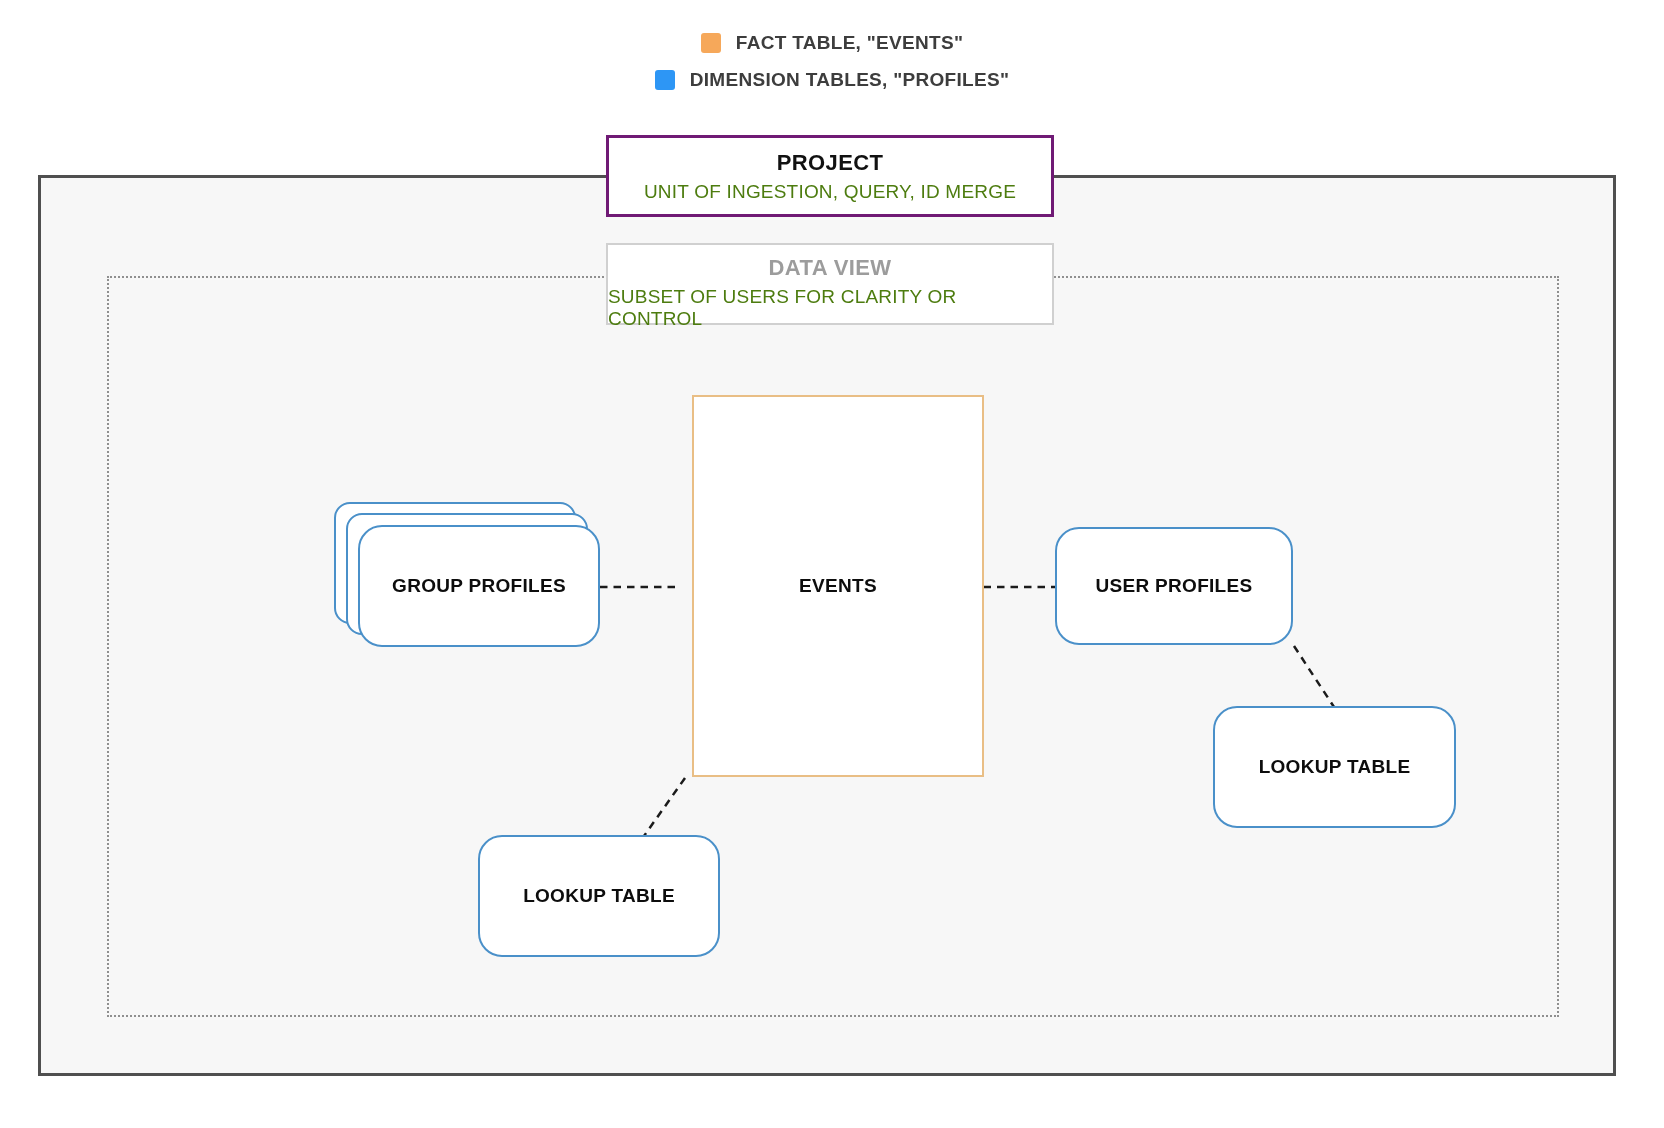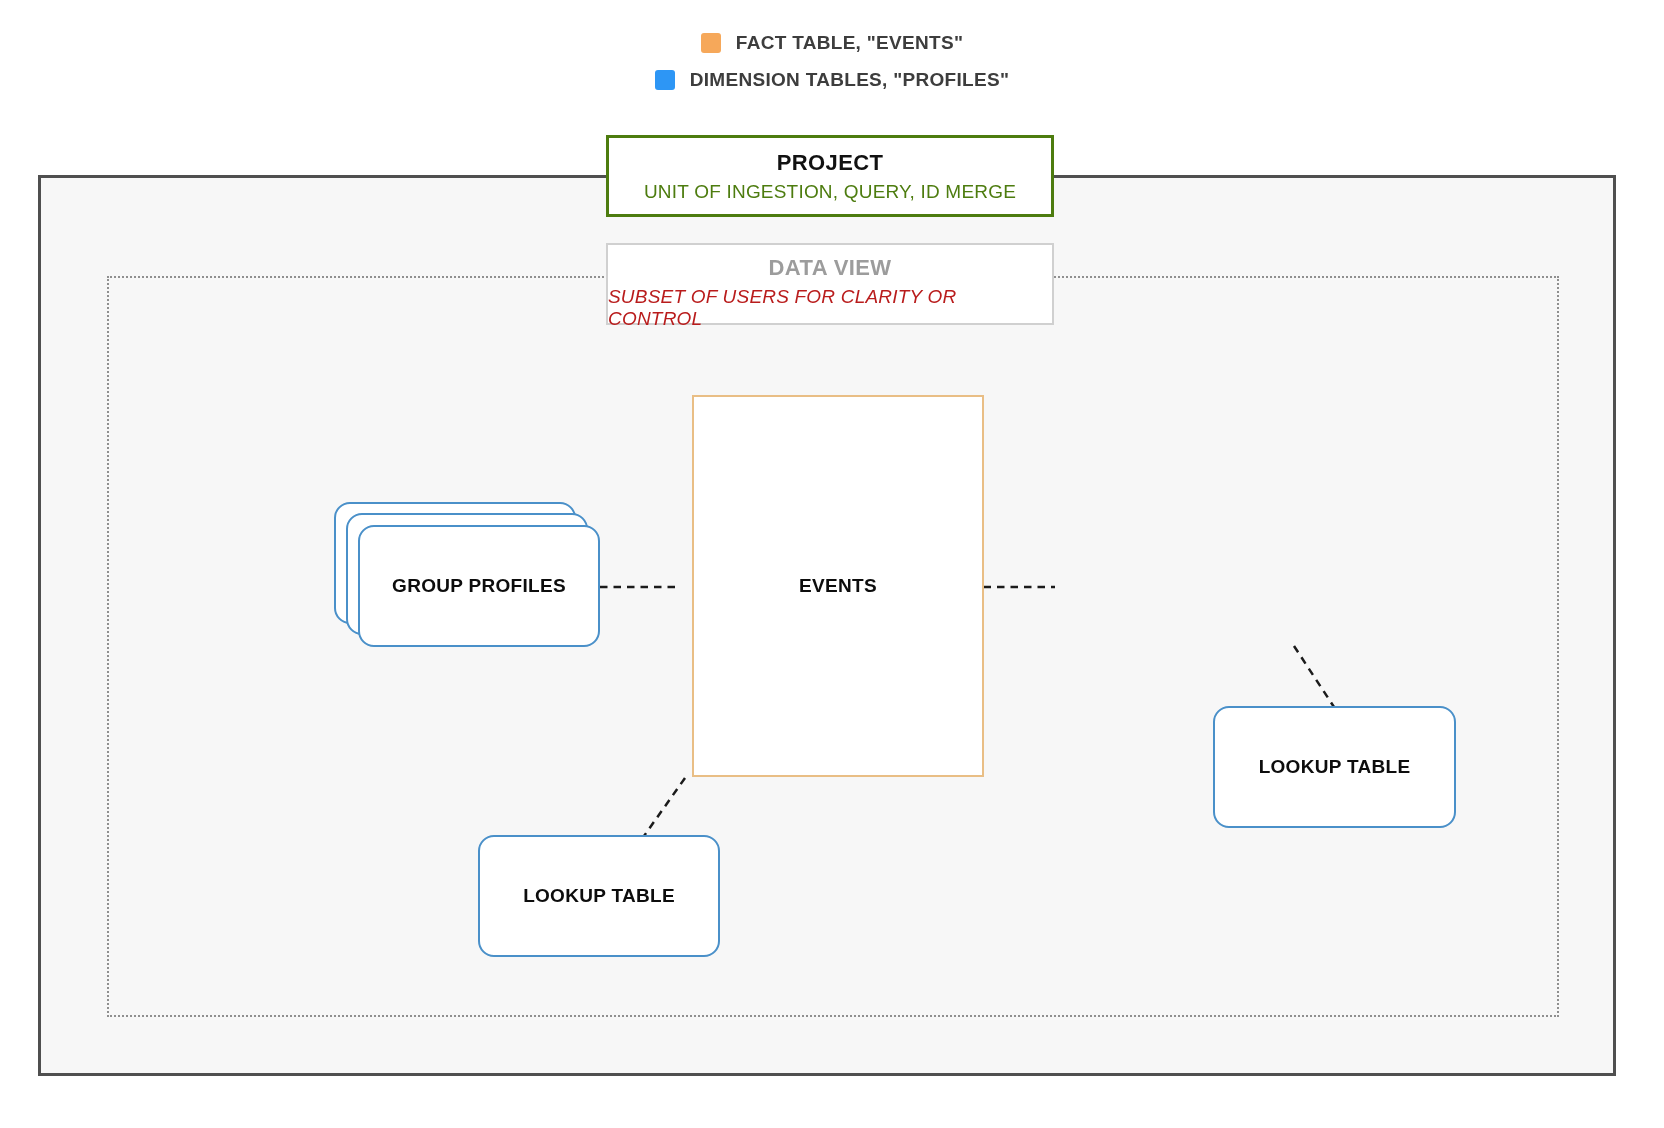--- a/index.html
+++ b/index.html
@@ -56,39 +56,39 @@
     display: flex;
     flex-direction: column;
     align-items: center;
     justify-content: center;
     gap: 5px;
     z-index: 5;
     box-sizing: border-box;
   }
   .project-box {
     top: 135px;
-    border: 3px solid #4d7c0f;
+    border: 3px solid #701a75;
   }
   .data-view-box {
     top: 243px;
     border: 2px solid #d0d0d0;
   }
   .header-title {
     font-size: 22px;
     font-weight: bold;
     color: #111111;
     letter-spacing: 0.4px;
   }
   .header-subtitle {
     font-size: 19px;
     color: #4d7c0f;
     letter-spacing: 0.2px;
   }
   .data-view-box .header-title { color: #9c9c9c; margin-top: 17px; }
-  .data-view-box .header-subtitle { color: #b91c1c; font-style: italic; }
+  .data-view-box .header-subtitle { color: #4d7c0f; }
 
   
   .outer-box {
     position: absolute;
     left: 38px;
     top: 175px;
     width: 1578px;
     height: 901px;
     background: #f7f7f7;
     border: 3px solid #4f4f4f;
@@ -136,21 +136,21 @@
   }
   .fact-node {
     left: 692px;
     top: 395px;
     width: 292px;
     height: 382px;
     border: 2px solid var(--fact-border, #E9BE85);
   }
   .dim-node {
     border: 2px solid var(--dimension-border, #4A90C9);
-    border-radius: 16px;
+    border-radius: 24px;
   }
   .stack-layer {
     position: absolute;
     width: 242px;
     height: 122px;
     background: #ffffff;
     border: 2px solid var(--dimension-border, #4A90C9);
     border-radius: 16px;
     box-sizing: border-box;
     z-index: 4;
@@ -202,20 +202,23 @@
   <div class="node fact-node">
     <span class="node-label">EVENTS</span>
   </div>
 
   <div class="stack-layer stack-back"></div>
   <div class="stack-layer stack-mid"></div>
   <div class="node dim-node group-profiles">
     <span class="node-label">GROUP PROFILES</span>
   </div>
 
+  <div class="node dim-node user-profiles">
+    <span class="node-label">USER PROFILES</span>
+  </div>
 
   <div class="node dim-node lookup-bottom">
     <span class="node-label">LOOKUP TABLE</span>
   </div>
 
   <div class="node dim-node lookup-right">
     <span class="node-label">LOOKUP TABLE</span>
   </div>
 
 </div>

